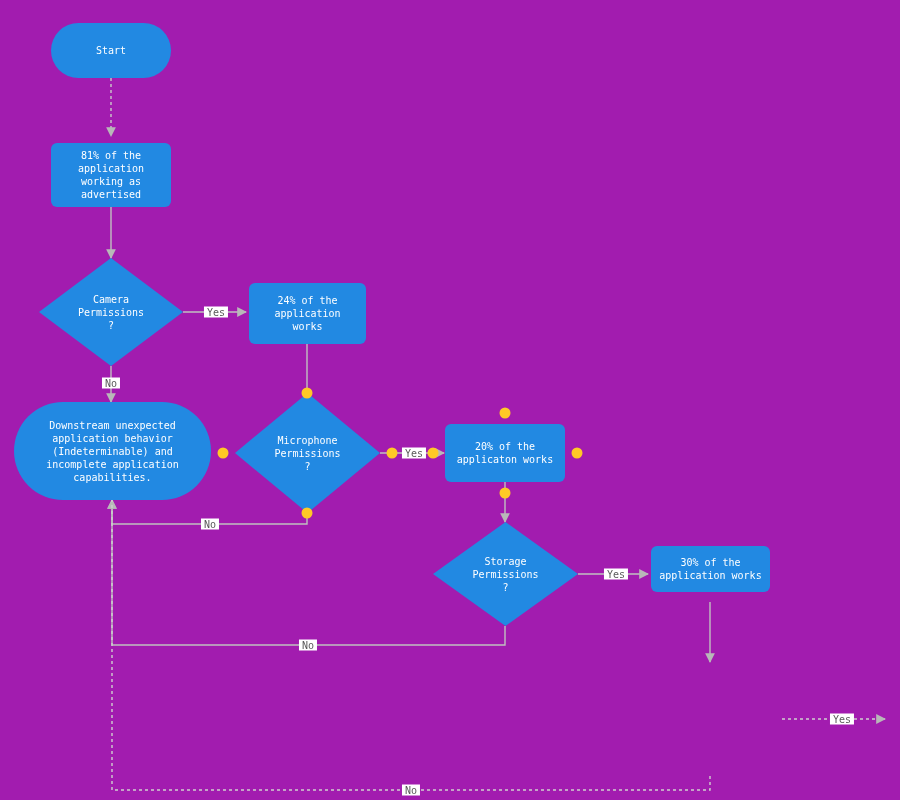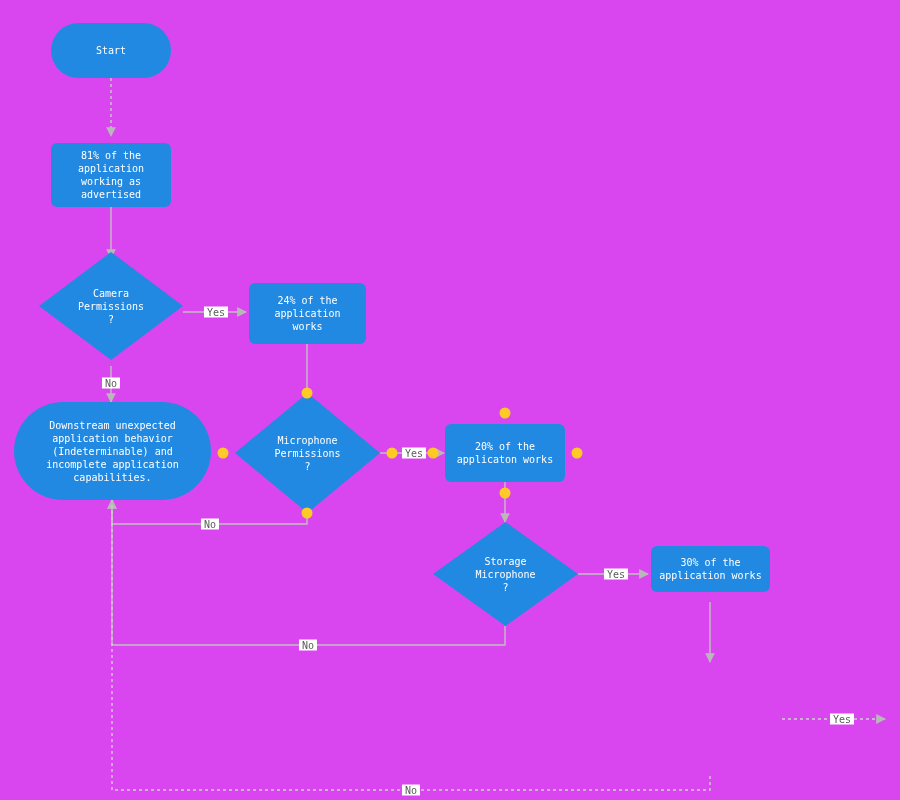--- a/index.html
+++ b/index.html
@@ -8,21 +8,21 @@
     padding: 0;
     background: #ffffff;
   }
   body {
     font-family: "DejaVu Sans Mono", "Liberation Mono", monospace;
   }
   #canvas {
     position: relative;
     width: 900px;
     height: 800px;
-    background: #d946ef;
+    background: #a21caf;
     overflow: hidden;
   }
   #edge-layer {
     position: absolute;
     left: 0;
     top: 0;
     width: 900px;
     height: 800px;
   }
   .node {
@@ -129,21 +129,21 @@
     <span>Start</span>
   </div>
 
   <div class="node rect" style="left:51px; top:143px; width:120px; height:64px;">
     <span>81% of the
 application
 working as
 advertised</span>
   </div>
 
-  <div class="node diamond-wrap" style="left:39px; top:252px; width:144px; height:108px;justify-content:center;">
+  <div class="node diamond-wrap" style="left:39px; top:258px; width:144px; height:108px;justify-content:center;">
     <div class="diamond-shape"></div>
     <span class="diamond-label">Camera
 Permissions
 ?</span>
   </div>
 
   <div class="node rect" style="left:249px; top:283px; width:117px; height:61px;">
     <span>24% of the
 application
 works</span>
@@ -165,21 +165,21 @@
   </div>
 
   <div class="node rect" style="left:445px; top:424px; width:120px; height:58px;">
     <span>20% of the
 applicaton works</span>
   </div>
 
   <div class="node diamond-wrap" style="left:433px; top:522px; width:145px; height:104px;">
     <div class="diamond-shape"></div>
     <span class="diamond-label">Storage
-Microphone
+Permissions
 ?</span>
   </div>
 
   <div class="node rect" style="left:651px; top:546px; width:119px; height:46px;">
     <span>30% of the
 application works</span>
   </div>
 
 
   <div class="edge-label" style="left:216px; top:312px;">Yes</div>

